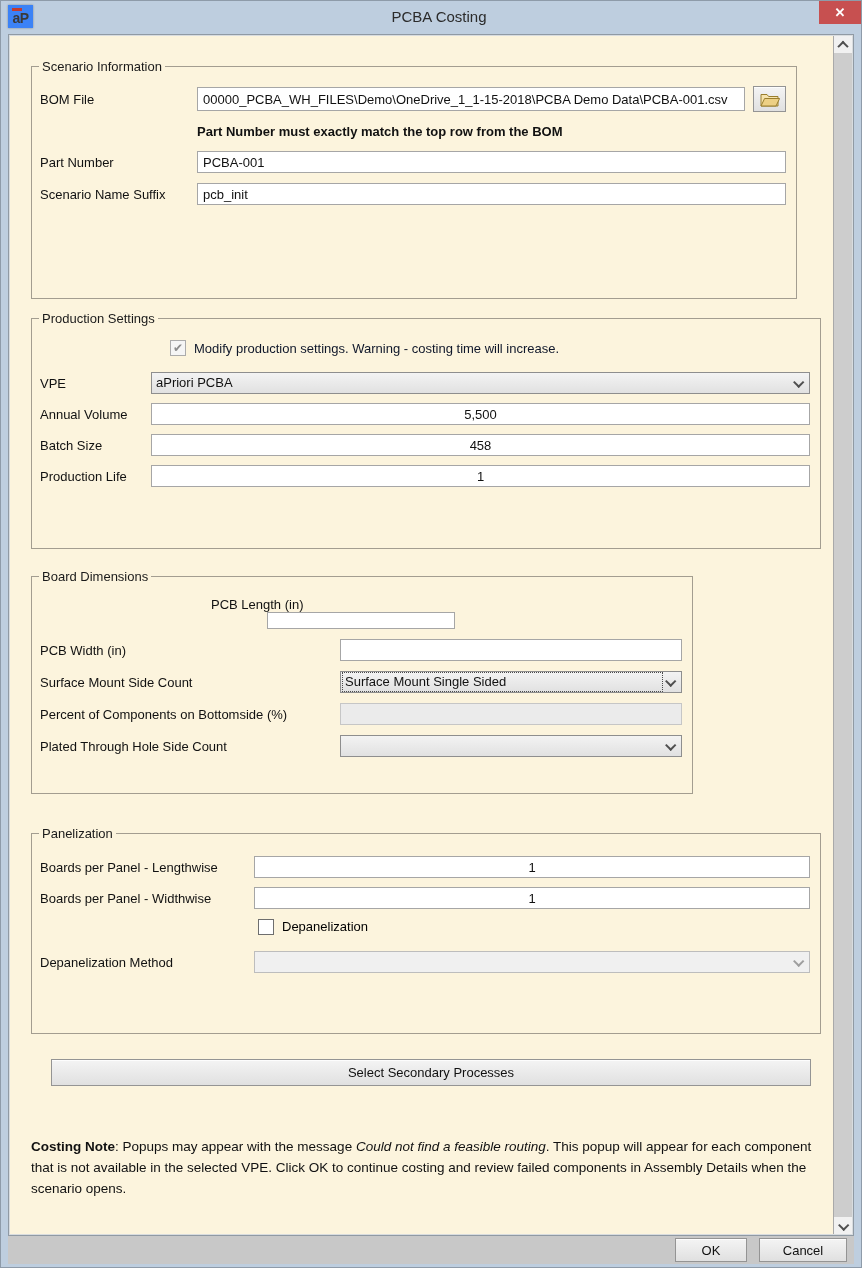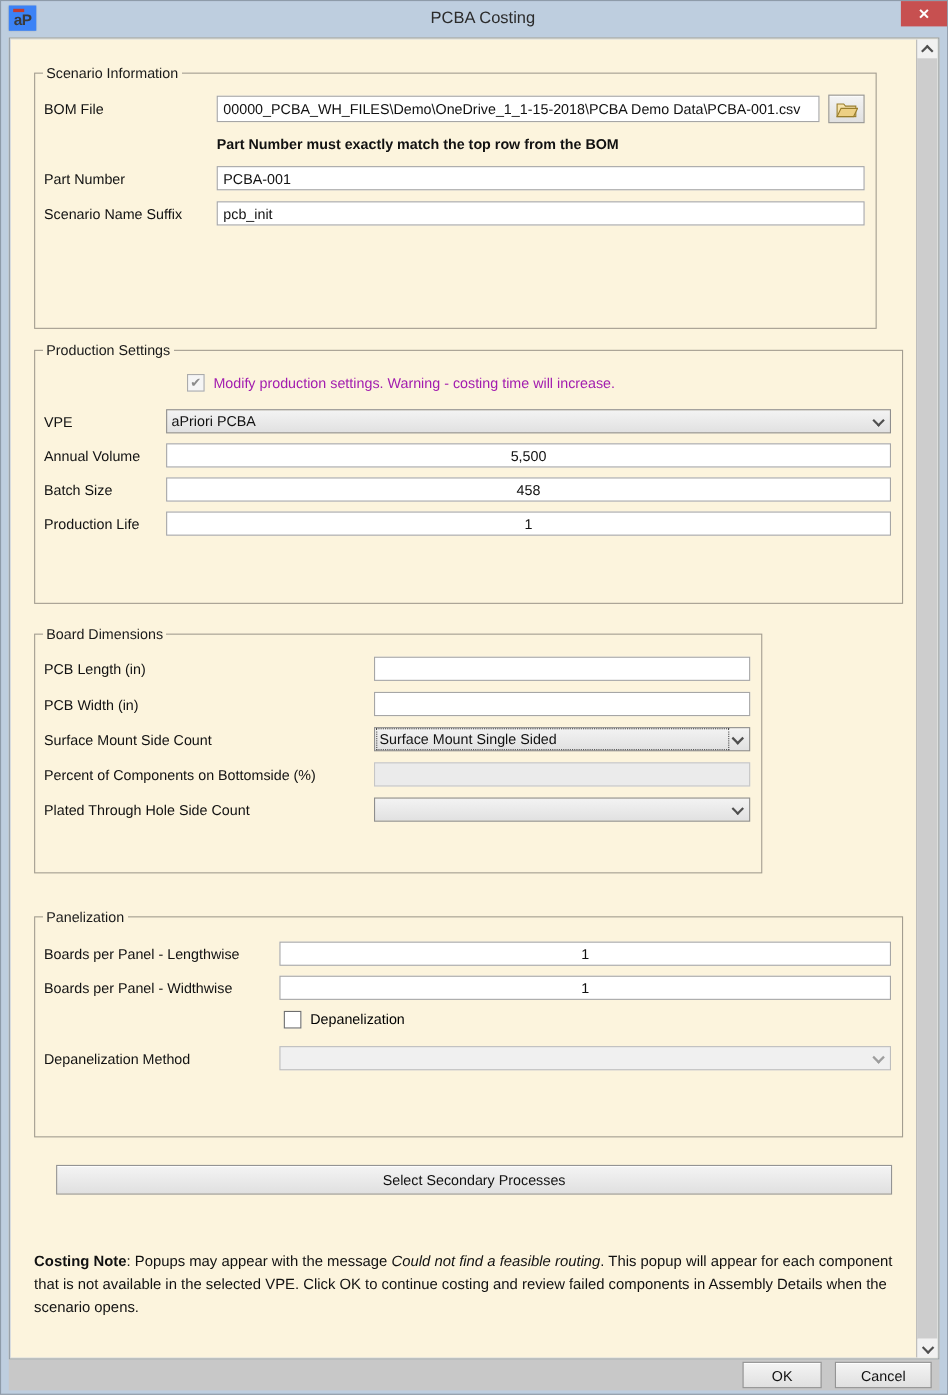--- a/index.html
+++ b/index.html
@@ -46,21 +46,21 @@
 
   .combo{height:22px;border:1px solid #8E8E8E;background:linear-gradient(#F3F3F3,#E1E1E1);display:flex;align-items:center;flex:1;min-width:0;box-sizing:border-box;padding:0 3px 0 2px;cursor:pointer;}
   .combo .txt{flex:1;font-size:13px;color:#111;height:18px;line-height:18px;padding:0 2px;white-space:nowrap;overflow:hidden;}
   .combo .arrow-box{flex:none;width:16px;display:flex;justify-content:center;}
   .combo.focused .txt{outline:1px dotted #4A4A4A;}
   .combo.dis{background:#F0F0F0;border-color:#BDBDBD;cursor:default;}
 
   .checkbox{flex:none;width:14px;height:14px;border:1px solid #6E6E6E;background:#fff;display:inline-flex;align-items:center;justify-content:center;box-sizing:content-box;font-size:12px;line-height:1;color:#111;cursor:pointer;}
   .checkbox.checked-dis{border-color:#ABABAB;background:#F5F5F5;color:#8B8B8B;cursor:default;}
   .cb-label{font-size:13px;margin-left:8px;}
-  .cb-label.grey{color:#a21caf;}
+  .cb-label.grey{color:#0f172a;}
 
   .btn{border:1px solid #949494;background:linear-gradient(#F4F4F4,#E0E0E0);box-shadow:inset 0 1px 0 #FDFDFD;font-family:"Liberation Sans",sans-serif;font-size:13px;color:#111;display:flex;align-items:center;justify-content:center;box-sizing:border-box;cursor:pointer;}
   .btn-folder{flex:none;width:33px;height:26px;margin-left:8px;}
   .btn-secondary{position:absolute;left:40px;top:1022px;width:760px;height:27px;}
 
   .static-value{font-size:13px;font-weight:700;color:#111;}
   .bold-note{font-size:13px;font-weight:700;color:#111;}
 
   .costing-note{position:absolute;left:20px;top:1100px;width:788px;font-size:13.5px;color:#111;line-height:1.55;}
 
@@ -71,21 +71,21 @@
 
   
   .f-scen .row.r1{margin-top:12px;}
   .f-scen .note-row{margin-top:10px;margin-left:157px;}
   .f-scen .row.r2{margin-top:11px;}
   .f-scen .row.r3{margin-top:10px;}
   .f-scen .row.r4{margin-top:13px;}
   .f-prod .cb-row{margin-top:14px;margin-left:130px;display:flex;align-items:center;}
   .f-prod .row.r1{margin-top:16px;}
   .f-prod .row{margin-top:9px;}
-  .f-board .row.r1{margin-top:13px;}
+  .f-board .row.r1{margin-top:13px;flex-direction:column;}
   .f-board .row{margin-top:10px;}
   .f-panel .row.r1{margin-top:15px;}
   .f-panel .row{margin-top:9px;}
   .f-panel .cb-row{margin-top:10px;margin-left:218px;display:flex;align-items:flex-start;}
 </style>
 </head>
 <body>
 
 <div class="window">
 

